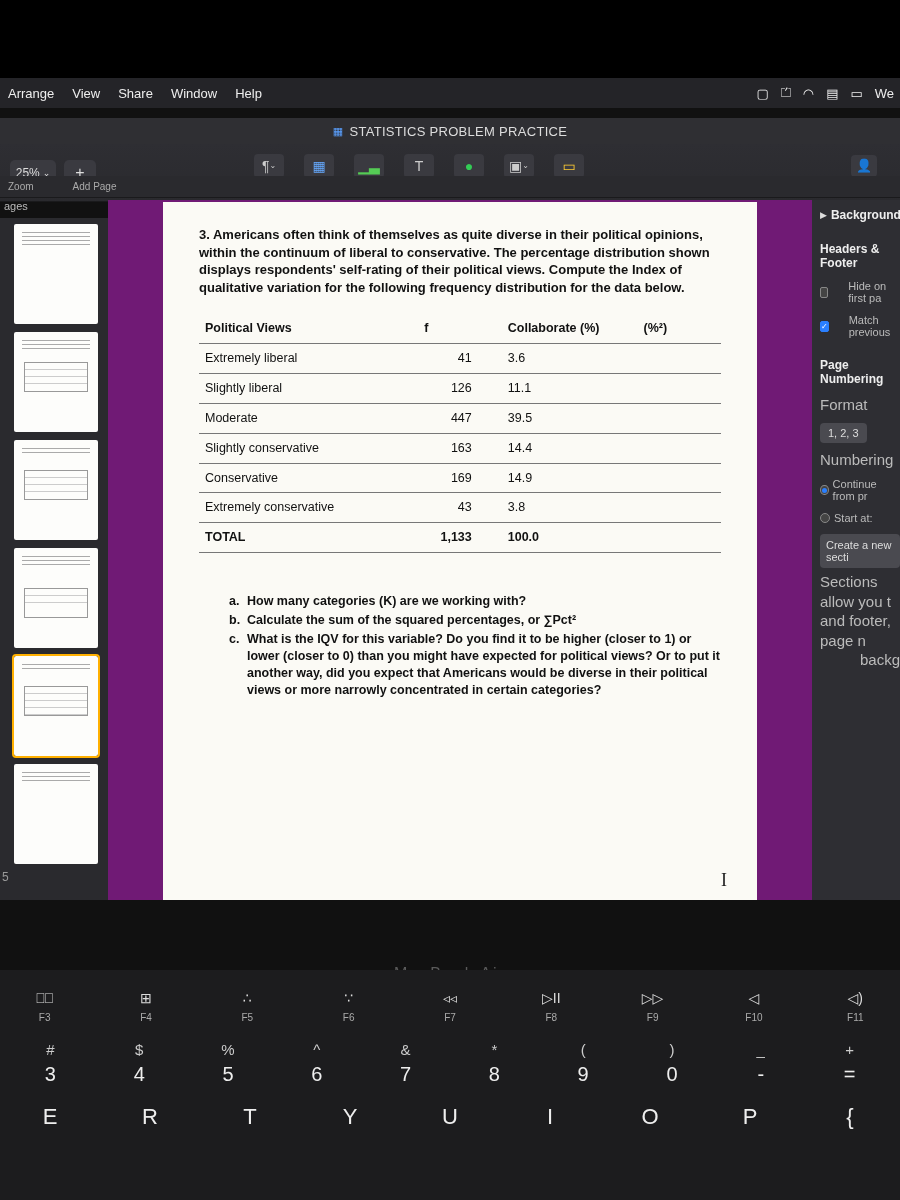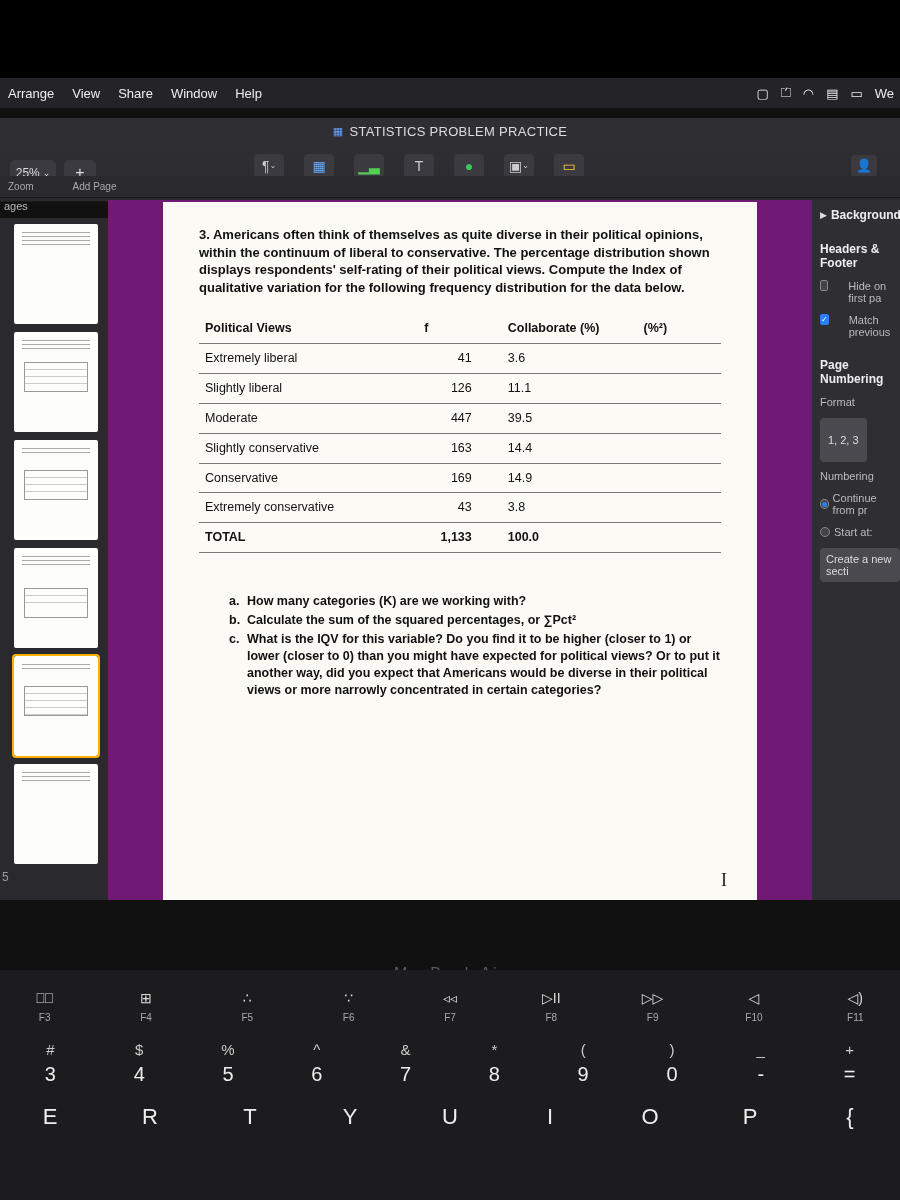--- a/index.html
+++ b/index.html
@@ -57,25 +57,25 @@
 .questions { margin-top: 40px; padding-left: 30px; font-weight: bold; font-size: 12.5px; }
 .questions .q { margin-bottom: 2px; display:flex; }
 .questions .q .lbl { width: 18px; flex-shrink:0; }
 
 .cursor-i { position:absolute; right:30px; bottom:70px; font-family:serif; font-size:18px; color:#222; }
 
 
 .inspector { position: absolute; top: 200px; right: 0; width: 88px; bottom: 300px; background: #2e2e33; color: #ddd; font-size: 12px; padding: 8px 0 8px 8px; overflow:hidden; }
 .insp-row { margin-bottom: 10px; font-size: 12px; }
 .insp-head { font-weight: 600; color:#eee; }
-.insp-small { font-size: 11px; color: #bbb; }
-.insp-check { display:flex; align-items:flex-start; gap:20px; font-size:11px; color:#bbb; }
+.insp-small { font-size: 15px; color: #bbb; }
+.insp-check { display:flex; align-items:center; gap:20px; font-size:11px; color:#bbb; }
 .insp-check .box { width:11px; height:11px; border:1px solid #888; border-radius:2px; display:flex; align-items:center; justify-content:center; font-size:8px; background:#444; }
 .insp-check .box.on { background:#2a7fff; border-color:#2a7fff; color:#fff; }
-.insp-format-btn { background:#4a4a50; border-radius:4px; padding:16px 8px; font-size:11px; color:#ddd; width:fit-content; margin-top:2px; }
+.insp-format-btn { background:#4a4a50; border-radius:4px; padding:4px 8px; font-size:11px; color:#ddd; width:fit-content; margin-top:2px; }
 .insp-radio { display:flex; align-items:center; gap:4px; font-size:11px; color:#bbb; }
 .insp-radio .dot { width:10px; height:10px; border-radius:50%; border:1px solid #888; background:#444; display:flex; align-items:center; justify-content:center;}
 .insp-radio .dot.on::after { content:''; width:5px; height:5px; border-radius:50%; background:#2a7fff; }
 .insp-btn-wide { background:#4a4a50; border-radius:4px; padding:5px 6px; font-size:11px; color:#ddd; margin-top:6px; }
 .disclosure { display:flex; align-items:center; gap:4px; }
 .disclosure .tri { font-size:9px; }
 
 
 .mba { position:absolute; top:965px; left:0; right:0; text-align:center; color:#5a5a5a; font-size:16px; letter-spacing:2px; font-weight:300;}
 
@@ -337,20 +337,25 @@
   <div class="insp-row insp-small" style="margin-top:8px;">Numbering</div>
   <div class="insp-row insp-radio">
     <span class="dot on"></span>
     <span>Continue from pr</span>
   </div>
   <div class="insp-row insp-radio">
     <span class="dot"></span>
     <span>Start at:</span>
   </div>
   <div class="insp-btn-wide">Create a new secti</div>
+  <div class="insp-small" style="margin-top:4px; line-height:1.3;">
+    <div>Sections allow you t</div>
+    <div>and footer, page n</div>
+    <div style="text-align:right;">backg</div>
+  </div>
 </div>
 
 <div class="mba">MacBook Air</div>
 
 <div class="keyboard">
   <div class="krow" id="frow">
       <div class="fkey">
         <div class="ficon">⎕⎕</div>
         <div class="flabel">F3</div>
       </div>

